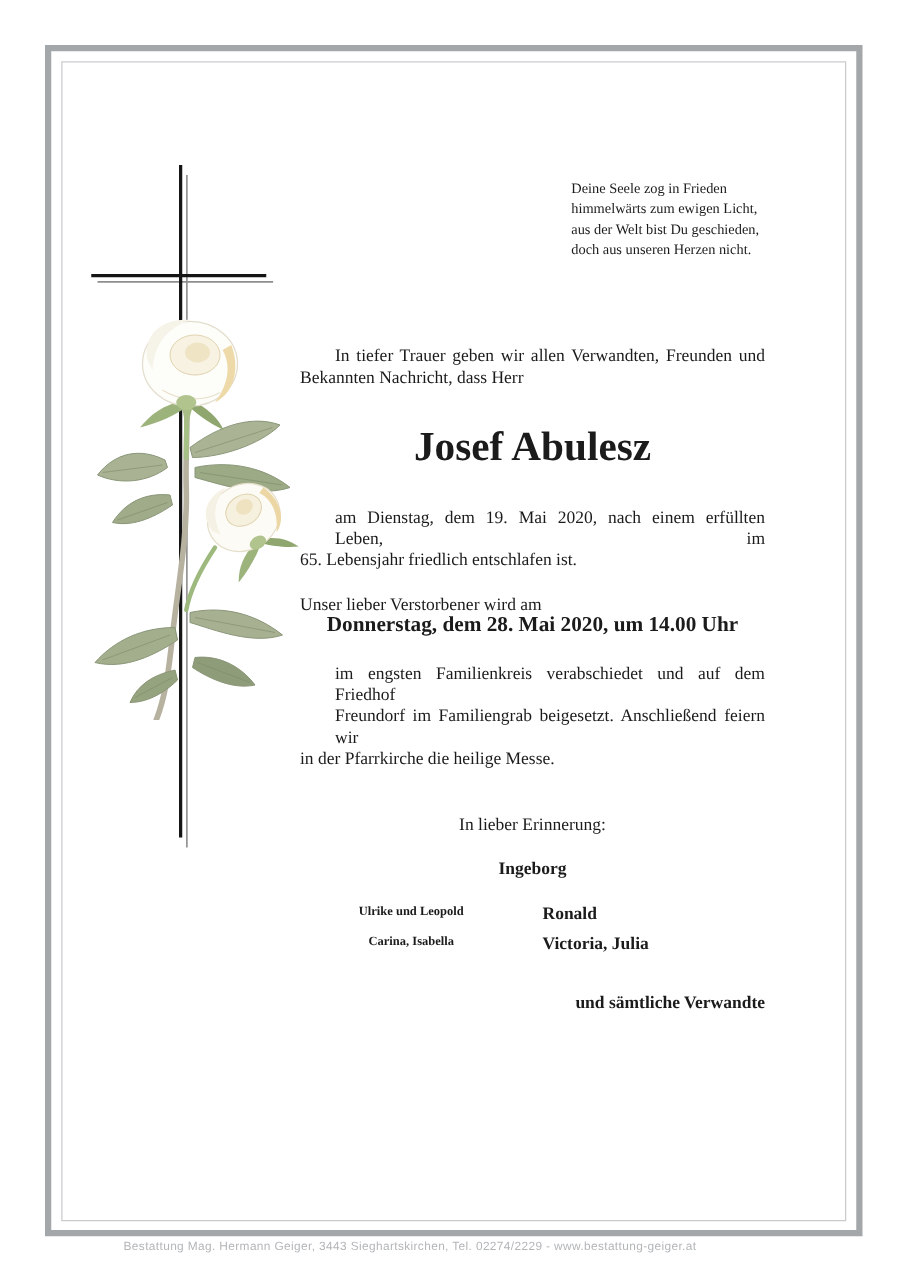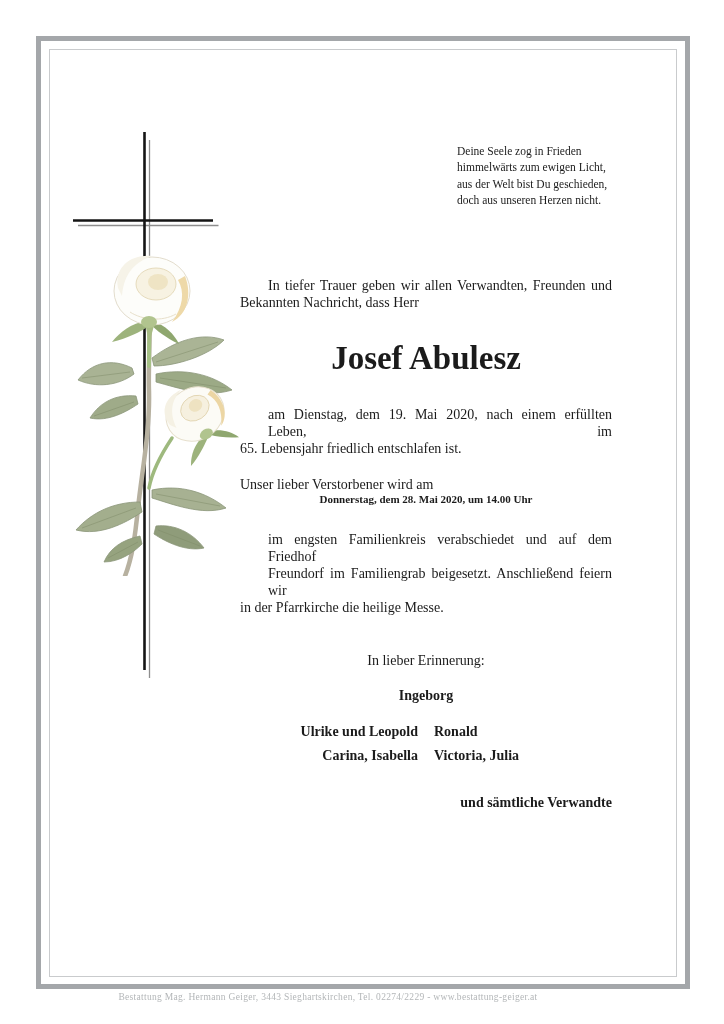--- a/index.html
+++ b/index.html
@@ -42,37 +42,37 @@
   .col {
     position: absolute; left: 240px; width: 372px;
     font-size: 14px; line-height: 17px;
   }
   .jline { text-align: justify; text-align-last: justify; margin-left: 28px; }
 
   .intro-p    { top: 277px; }
   .name-h     { top: 336px; font-size: 33px; font-weight: bold; line-height: 44px; text-align: center; }
   .death-p    { top: 406px; }
   .farewell-p { top: 476px; }
-  .fdate-p    { top: 491px; font-weight: bold; font-size: 11px; text-align: center; }
+  .fdate-p    { top: 491px; font-weight: bold; font-size: 17px; text-align: center; }
   .details-p  { top: 531px; }
   .place-p    { top: 600px; }
   .memory-p   { top: 652px; text-align: center; }
   .widow-p    { top: 687px; text-align: center; font-weight: bold; }
   .closing-p  { top: 794px; text-align: right; font-weight: bold; }
 
-  .mourner-left  { position: absolute; left: 240px; width: 178px; text-align: right; font-weight: bold; font-size: 14px; }
+  .mourner-left  { position: absolute; left: 240px; width: 178px; text-align: center; font-weight: bold; font-size: 10px; }
   .mourner-right { position: absolute; left: 434px; width: 190px; text-align: left; font-weight: bold; font-size: 14px; }
   .row1 { top: 724px; }
   .row2 { top: 748px; }
 
   
   .footer {
     position: absolute; left: 0; top: 992px; width: 656px;
     text-align: center;
-    font-family: Liberation Serif, serif;
+    font-family: Liberation Sans, sans-serif;
     font-size: 9.5px; letter-spacing: 0.3px;
     color: #b3b6b8;
   }
 </style>
 </head>
 <body>
 
 <div class="page">
 
   <div class="frame-outer"></div>

